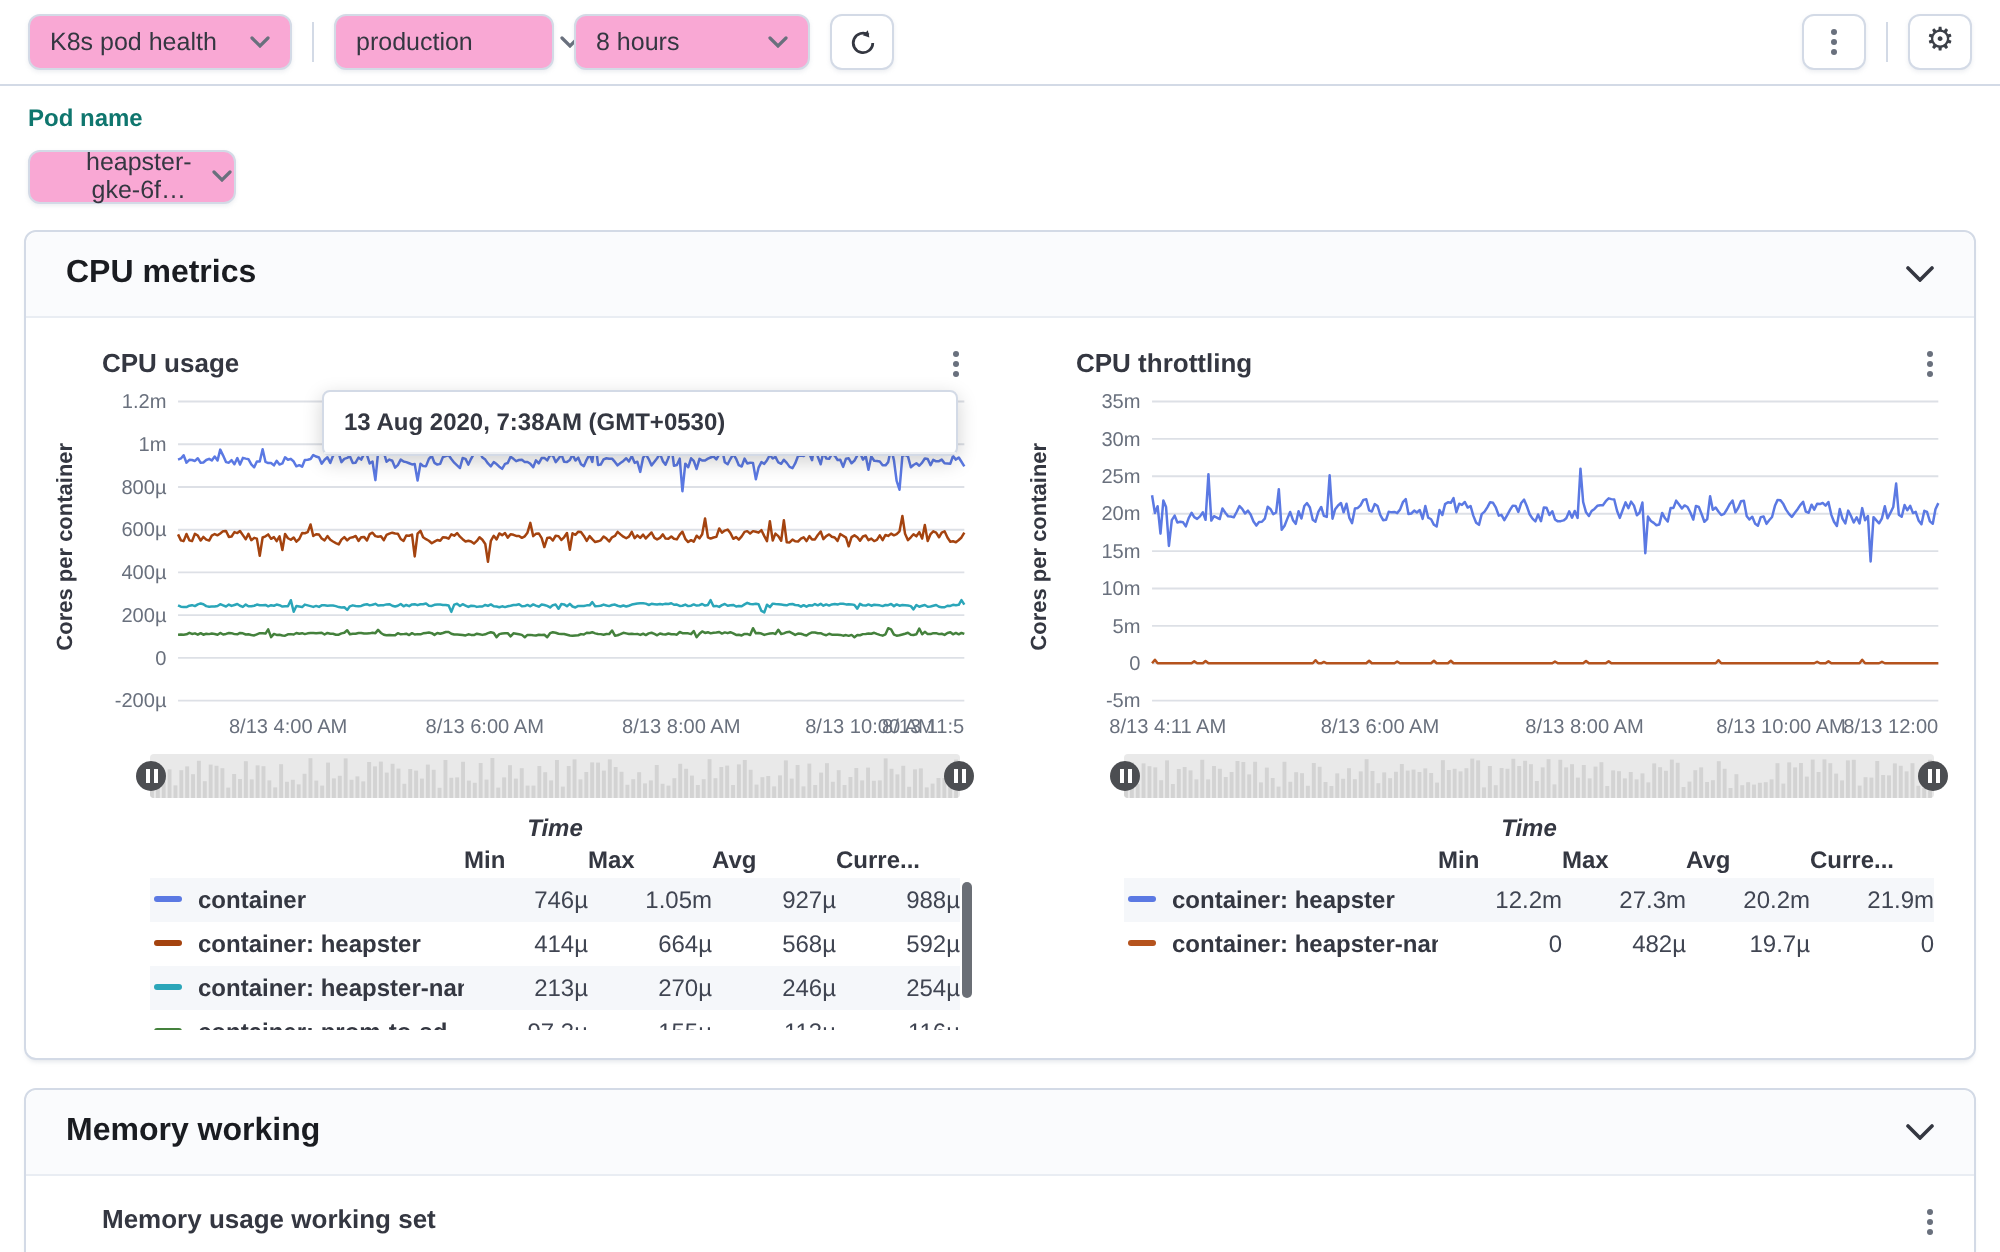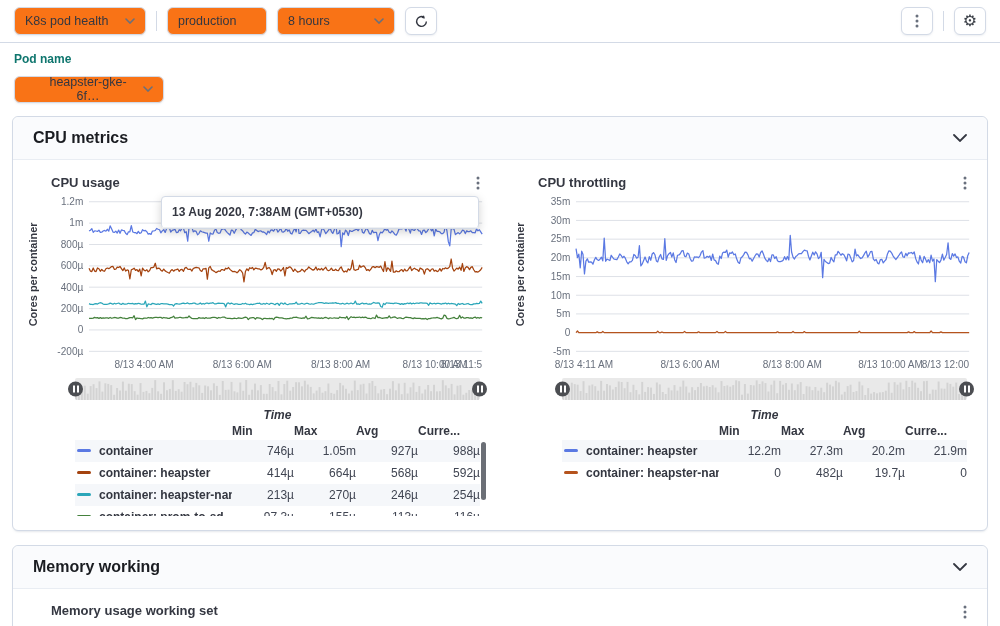--- a/index.html
+++ b/index.html
@@ -6,33 +6,33 @@
   html,body { margin:0; padding:0; }
   body {
     width:1000px; height:626px; overflow:hidden; background:#fff;
     font-family:"Liberation Sans", sans-serif; color:#343741;
   }
   
   .topbar{ display:flex; justify-content:space-between; align-items:center;
     padding:7px 14px; border-bottom:1px solid #d3dae6; background:#fff;}
   .tb-left,.tb-right{ display:flex; align-items:center; gap:10px;}
   .selectbtn{ display:inline-flex; align-items:center; justify-content:space-between;
-    height:28px; border:1px solid #d3dae6; border-radius:6px; background:#f97316;
+    height:28px; border:1px solid #d3dae6; border-radius:6px; background:#f9a8d4;
     padding:0 10px; font-size:12.5px; color:#343741; cursor:pointer; gap:10px;
     font-family:inherit; box-shadow:0 1px 2px rgba(152,162,179,.18);}
-  .selectbtn.w1{width:132px;} .selectbtn.w2{width:100px;gap:44px;} .selectbtn.w3{width:118px;}
+  .selectbtn.w1{width:132px;} .selectbtn.w2{width:110px;gap:44px;} .selectbtn.w3{width:118px;}
   .iconbtn{ display:inline-flex; align-items:center; justify-content:center;
     width:32px; height:28px; border:1px solid #d3dae6; border-radius:6px;
     background:#fff; cursor:pointer; box-shadow:0 1px 2px rgba(152,162,179,.18); padding:0;}
   .vdiv{ width:1px; height:20px; background:#d3dae6; }
   .chev{ flex:0 0 auto; }
   
   .podrow{ padding:9px 14px 13px; }
   .podlabel{ font-size:12px; font-weight:700; color:#0f766e; margin-bottom:6px;}
-  .podselect{ width:150px; height:27px;padding-left:28px; }
+  .podselect{ width:104px; height:27px;padding-left:28px; }
   
   .panel{ border:1px solid #d3dae6; border-radius:6px; margin:0 12px;
     box-shadow:0 2px 2px -1px rgba(152,162,179,.25); background:#fff;}
   .panel + .panel{ margin-top:14px; }
   .panel-head{ display:flex; justify-content:space-between; align-items:center;
     padding:12px 20px; background:#fafbfd; border-bottom:1px solid #e9edf3;
     border-radius:6px 6px 0 0; cursor:pointer;}
   .panel-head h2{ margin:0; font-size:16px; font-weight:700; color:#1a1c21;}
   .panel-body{ display:flex; gap:28px; padding:12px 14px 14px; }
   .panel-body.memrow{ justify-content:space-between; align-items:flex-start; padding:14px 14px 18px;}

